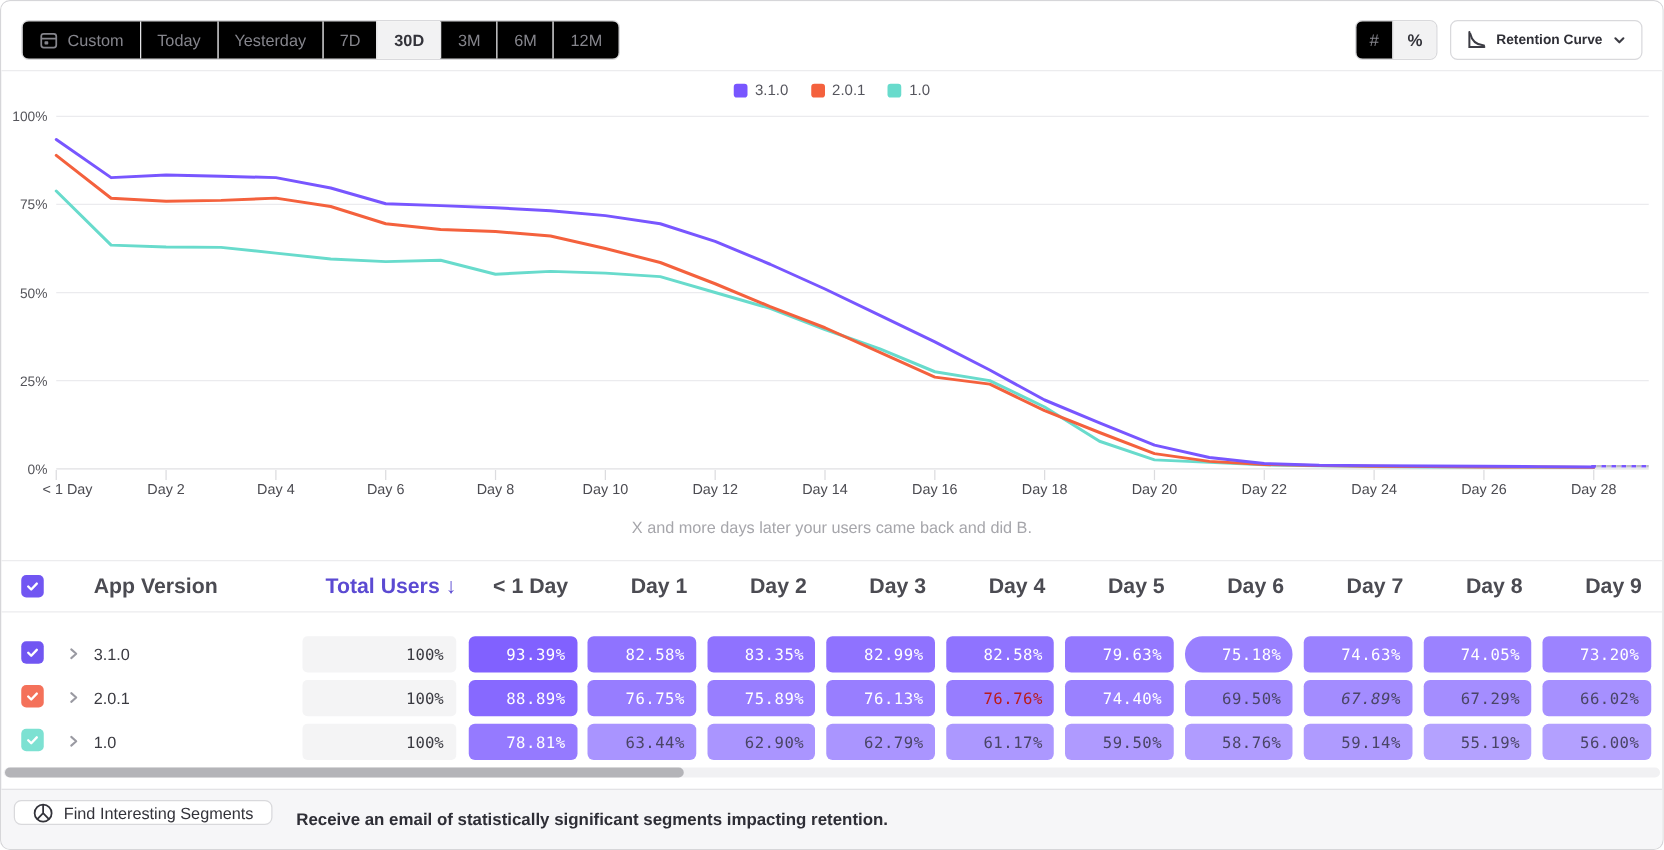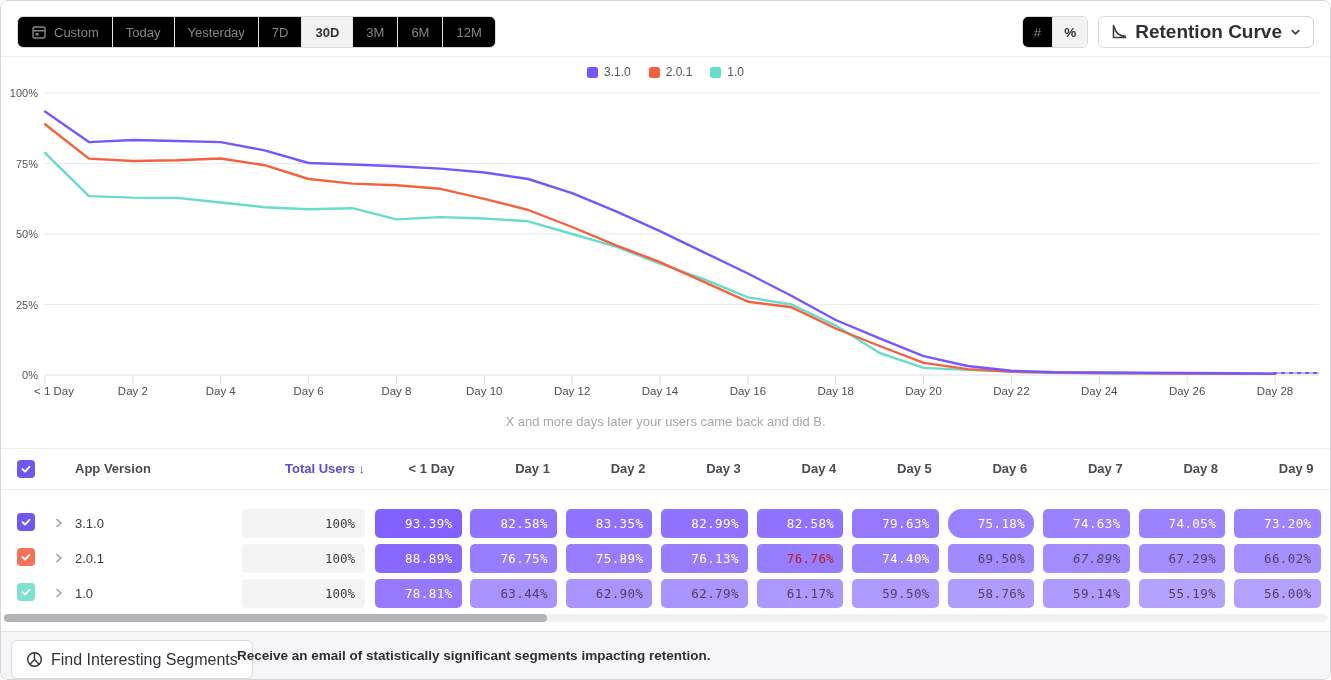--- a/index.html
+++ b/index.html
@@ -10,58 +10,58 @@
   .toolbar{position:absolute;top:0;left:0;right:0;height:55px;border-bottom:1px solid #ececee;background:#fff;}
   .seg-group{display:inline-flex;border:1px solid #d9d9dc;border-radius:6px;overflow:hidden;background:#fff;}
   .seg{display:flex;align-items:center;gap:7px;padding:0 13px;height:30px;font-size:13px;color:#85858c;
        background:#000000;border:none;border-left:1px solid #e5e5e8;cursor:pointer;font-family:inherit;white-space:nowrap;}
   .seg:first-child{border-left:none;}
   .seg.active{background:#f2f2f3;color:#33333a;font-weight:700;}
   #dateRanges{position:absolute;left:16px;top:15px;}
   .right-controls{position:absolute;right:16px;top:15px;display:flex;gap:10px;align-items:center;}
   #valueModes .seg{padding:0 11px;font-size:13.5px;}
   .dropdown-btn{display:flex;align-items:center;gap:8px;height:32px;padding:0 12px;border:1px solid #d9d9dc;
-       border-radius:6px;background:#fff;font-size:19px;font-weight:700;color:#2f2f36;cursor:pointer;font-family:inherit;}
+       border-radius:6px;background:#fff;font-size:11px;font-weight:700;color:#2f2f36;cursor:pointer;font-family:inherit;}
   .icon{display:inline-flex;align-items:center;justify-content:center;}
 
   
   .chart-section{position:absolute;top:55px;left:0;right:0;height:382px;}
   .legend{position:absolute;top:9px;left:0;right:0;display:flex;justify-content:center;gap:18px;}
   .legend-item{display:flex;align-items:center;gap:6px;font-size:12px;color:#55555d;cursor:pointer;}
   .swatch{width:11px;height:11px;border-radius:2.5px;}
   #chartSvg{position:absolute;top:0;left:0;}
   .caption{position:absolute;top:358px;left:0;right:0;text-align:center;font-size:13px;color:#a6a6ab;}
 
   
   .table-section{position:absolute;top:447px;left:0;right:0;height:167px;border-top:1px solid #ececee;}
   .thead{position:absolute;top:0;left:0;right:0;height:40px;border-bottom:1px solid #ececee;}
   .checkbox{position:absolute;left:16px;width:18px;height:18px;border-radius:4px;display:flex;
        align-items:center;justify-content:center;cursor:pointer;}
   .thead .checkbox{top:11px;}
-  .th{position:absolute;font-size:13px;font-weight:700;color:#4b4b52;line-height:40px;white-space:nowrap;}
+  .th{position:absolute;font-size:17px;font-weight:700;color:#4b4b52;line-height:40px;white-space:nowrap;}
   .th-app{left:74px;}
   .th-total{left:200px;width:164px;text-align:right;color:#5b4ad2;cursor:pointer;}
   .th-day{text-align:right;cursor:pointer;}
   .trow{position:absolute;left:0;right:0;height:35px;}
   .trow .checkbox{top:7px;}
   .row-chev{position:absolute;left:52px;top:11px;cursor:pointer;display:inline-flex;}
   .row-name{position:absolute;left:74px;line-height:35px;font-size:13px;color:#3a3a41;}
   .total-cell{position:absolute;left:241px;width:123px;top:3px;height:29px;background:#f4f4f5;border-radius:4px;
        font-family:"DejaVu Sans Mono",monospace;font-size:12.5px;color:#3a3a41;display:flex;align-items:center;
        justify-content:flex-end;padding-right:10px;box-sizing:border-box;}
   .val-cell{position:absolute;top:3px;height:29px;border-radius:5px;font-family:"DejaVu Sans Mono",monospace;
        font-size:12.5px;letter-spacing:.4px;display:flex;align-items:center;justify-content:flex-end;
        padding-right:9px;box-sizing:border-box;cursor:pointer;}
 
   
   .hscroll{position:absolute;left:2px;right:2px;top:613px;height:8px;border-radius:4px;background:#f1f1f3;}
   .hthumb{position:absolute;left:1px;top:0;width:543px;height:8px;border-radius:4px;background:#b4b4b8;cursor:pointer;}
   .footer{position:absolute;left:0;right:0;top:630px;height:49px;background:#f6f6f8;border-top:1px solid #e3e3e6;}
-  .segments-btn{position:absolute;left:10px;top:8px;height:39px;display:flex;align-items:center;gap:8px;
-       padding:0 14px;border:1px solid #d9d9dc;border-radius:6px;background:#fff;font-size:16px;color:#33333a;
+  .segments-btn{position:absolute;left:10px;top:8px;height:20px;display:flex;align-items:center;gap:8px;
+       padding:0 14px;border:1px solid #d9d9dc;border-radius:6px;background:#fff;font-size:13px;color:#33333a;
        cursor:pointer;font-family:inherit;}
   .footer-msg{position:absolute;left:236px;top:0;line-height:48px;font-size:13.5px;font-weight:700;color:#2e2e36;}
 </style>
 </head>
 <body>
 
 <div class="app">
 
   <div class="toolbar">
     <div class="seg-group" id="dateRanges">

